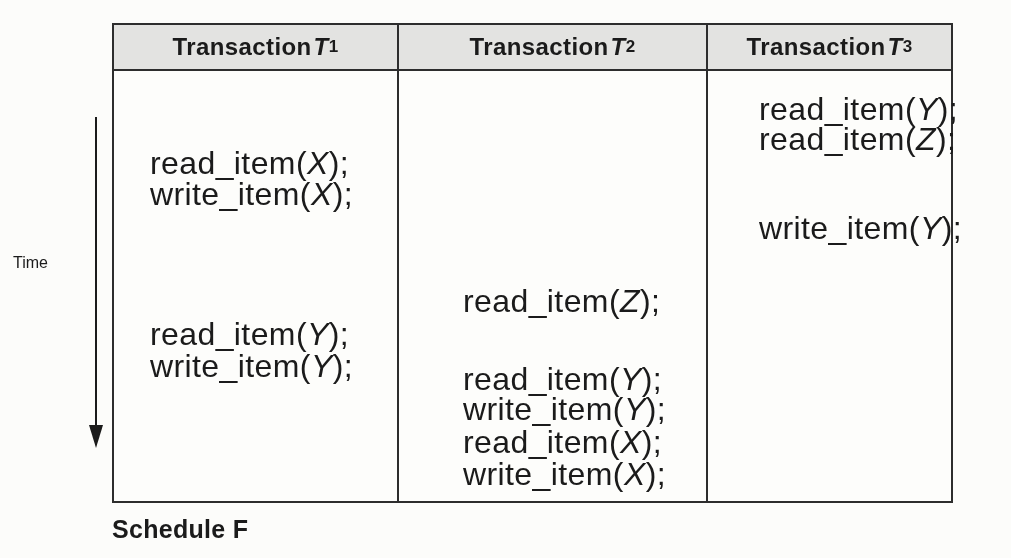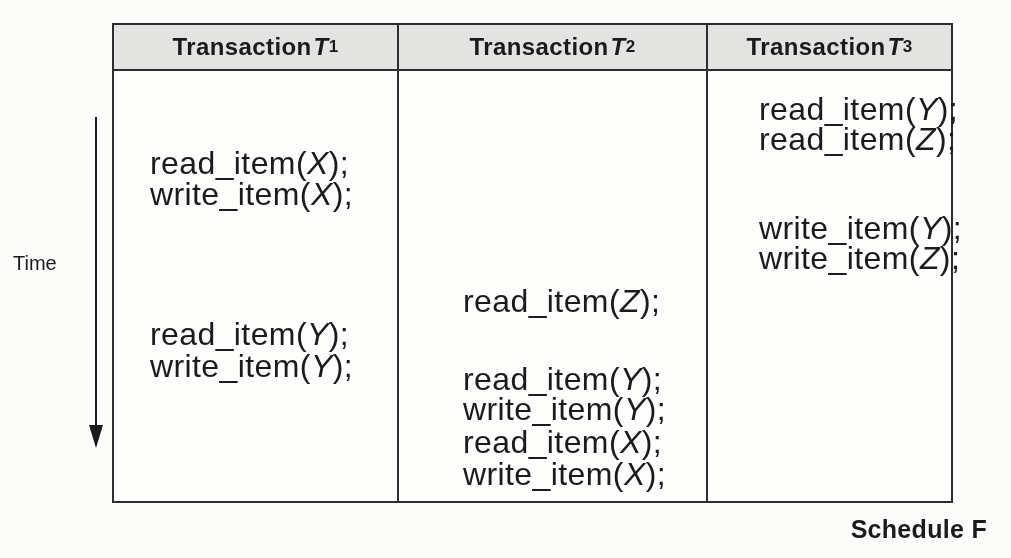--- a/index.html
+++ b/index.html
@@ -14,21 +14,21 @@
     height: 558px;
     background: #fcfcfa;
     overflow: hidden;
   }
 
   
   .time-label {
     position: absolute;
     left: 13px;
     top: 249px;
-    font-size: 20px;
+    font-size: 16px;
     line-height: 28px;
   }
   .arrow-line {
     position: absolute;
     left: 95px;
     top: 117px;
     width: 2px;
     height: 310px;
     background: #1b1b1b;
   }
@@ -99,21 +99,21 @@
   .col:nth-child(2) .op-line { padding-left: 64px; }
   .col:nth-child(3) .op-line { padding-left: 51px; }
   .op-item { font-style: italic; }
 
   
   .caption {
     position: absolute;
     left: 112px;
     top: 515px;
     width: 875px;
-    text-align: right;
+    text-align: left;
     font-weight: bold;
     font-size: 25px;
     letter-spacing: 0.3px;
   }
 </style>
 </head>
 <body>
 
 <div class="fig">
 
@@ -152,20 +152,19 @@
           <div class="op-line" style="top: 215px;"><span class="op-pre">read_item(</span><span class="op-item">Z</span><span class="op-post">);</span></div>
           <div class="op-line" style="top: 293px;"><span class="op-pre">read_item(</span><span class="op-item">Y</span><span class="op-post">);</span></div>
           <div class="op-line" style="top: 323px;"><span class="op-pre">write_item(</span><span class="op-item">Y</span><span class="op-post">);</span></div>
           <div class="op-line" style="top: 356px;"><span class="op-pre">read_item(</span><span class="op-item">X</span><span class="op-post">);</span></div>
           <div class="op-line" style="top: 388px;"><span class="op-pre">write_item(</span><span class="op-item">X</span><span class="op-post">);</span></div>
         </div>
       <div class="col w3">
           <div class="op-line" style="top: 23px;"><span class="op-pre">read_item(</span><span class="op-item">Y</span><span class="op-post">);</span></div>
           <div class="op-line" style="top: 53px;"><span class="op-pre">read_item(</span><span class="op-item">Z</span><span class="op-post">);</span></div>
           <div class="op-line" style="top: 142px;"><span class="op-pre">write_item(</span><span class="op-item">Y</span><span class="op-post">);</span></div>
-          <div class="op-line" style="top: 172px;"><span class="op-pre">write_item(</span><span class="op-item">Z</span><span class="op-post">);</span></div>
         </div>
     </div>
   </div>
 
   <div class="caption">Schedule F</div>
 
 </div>
 
 </body></html>

